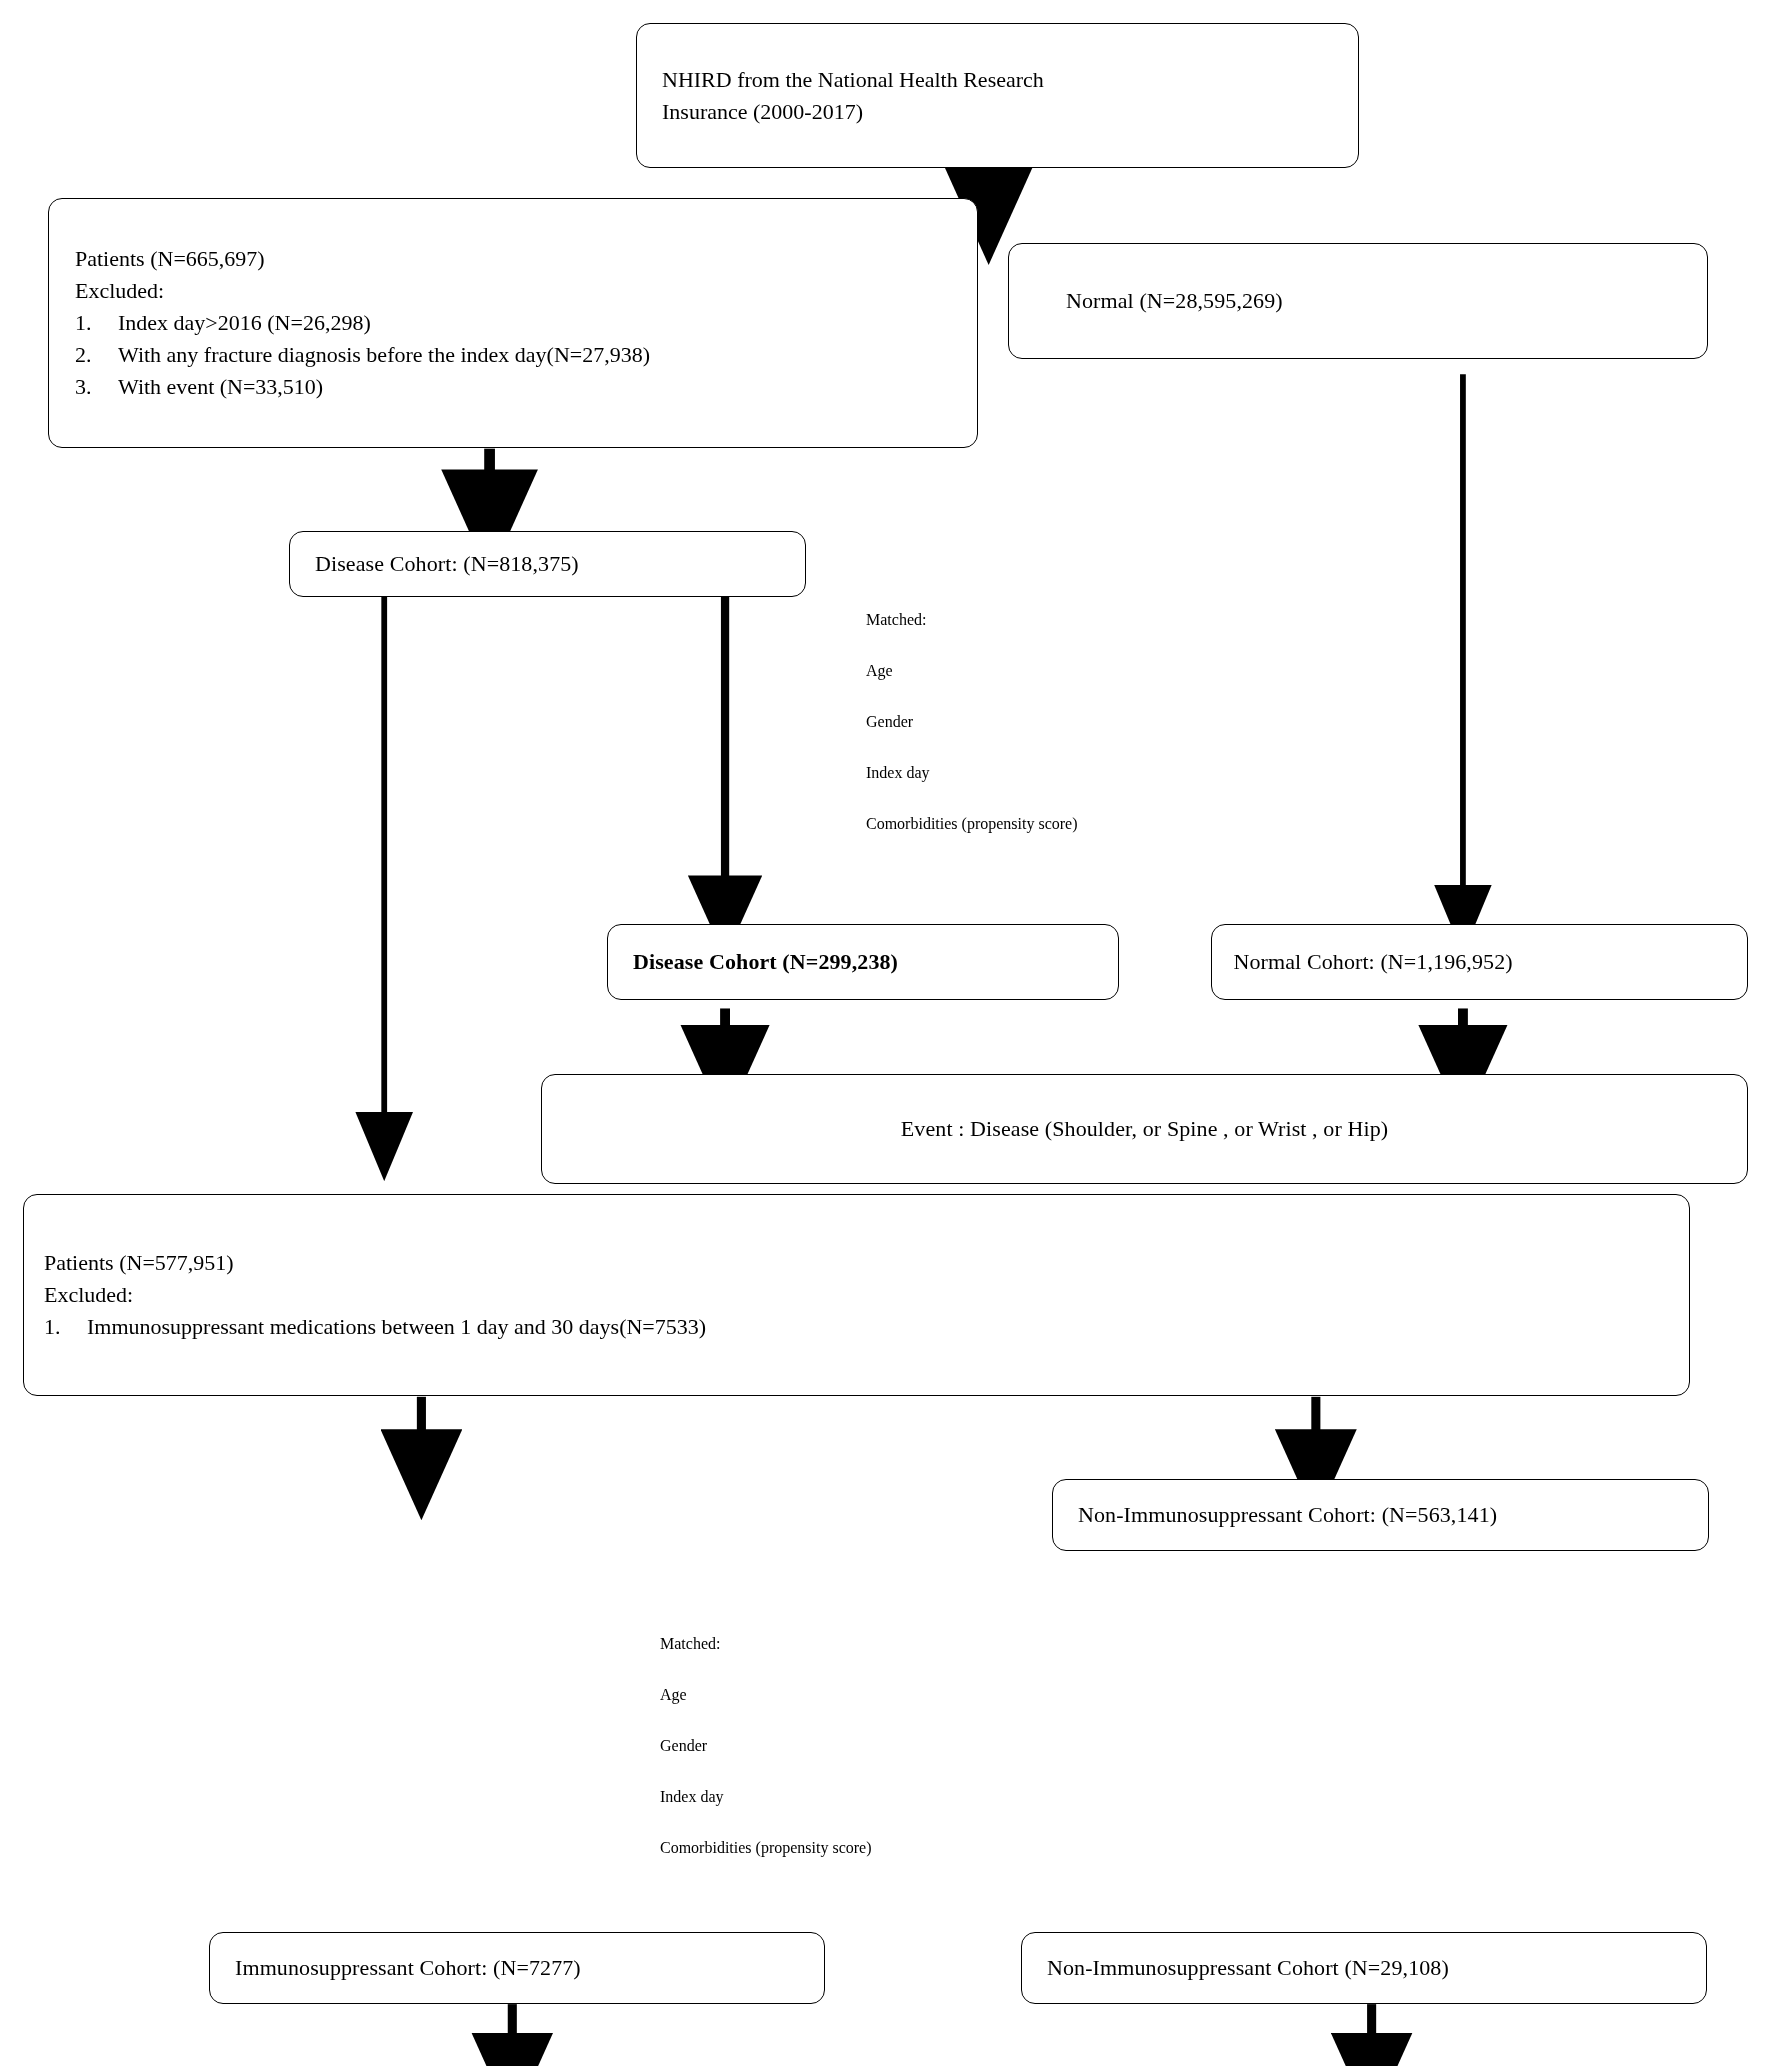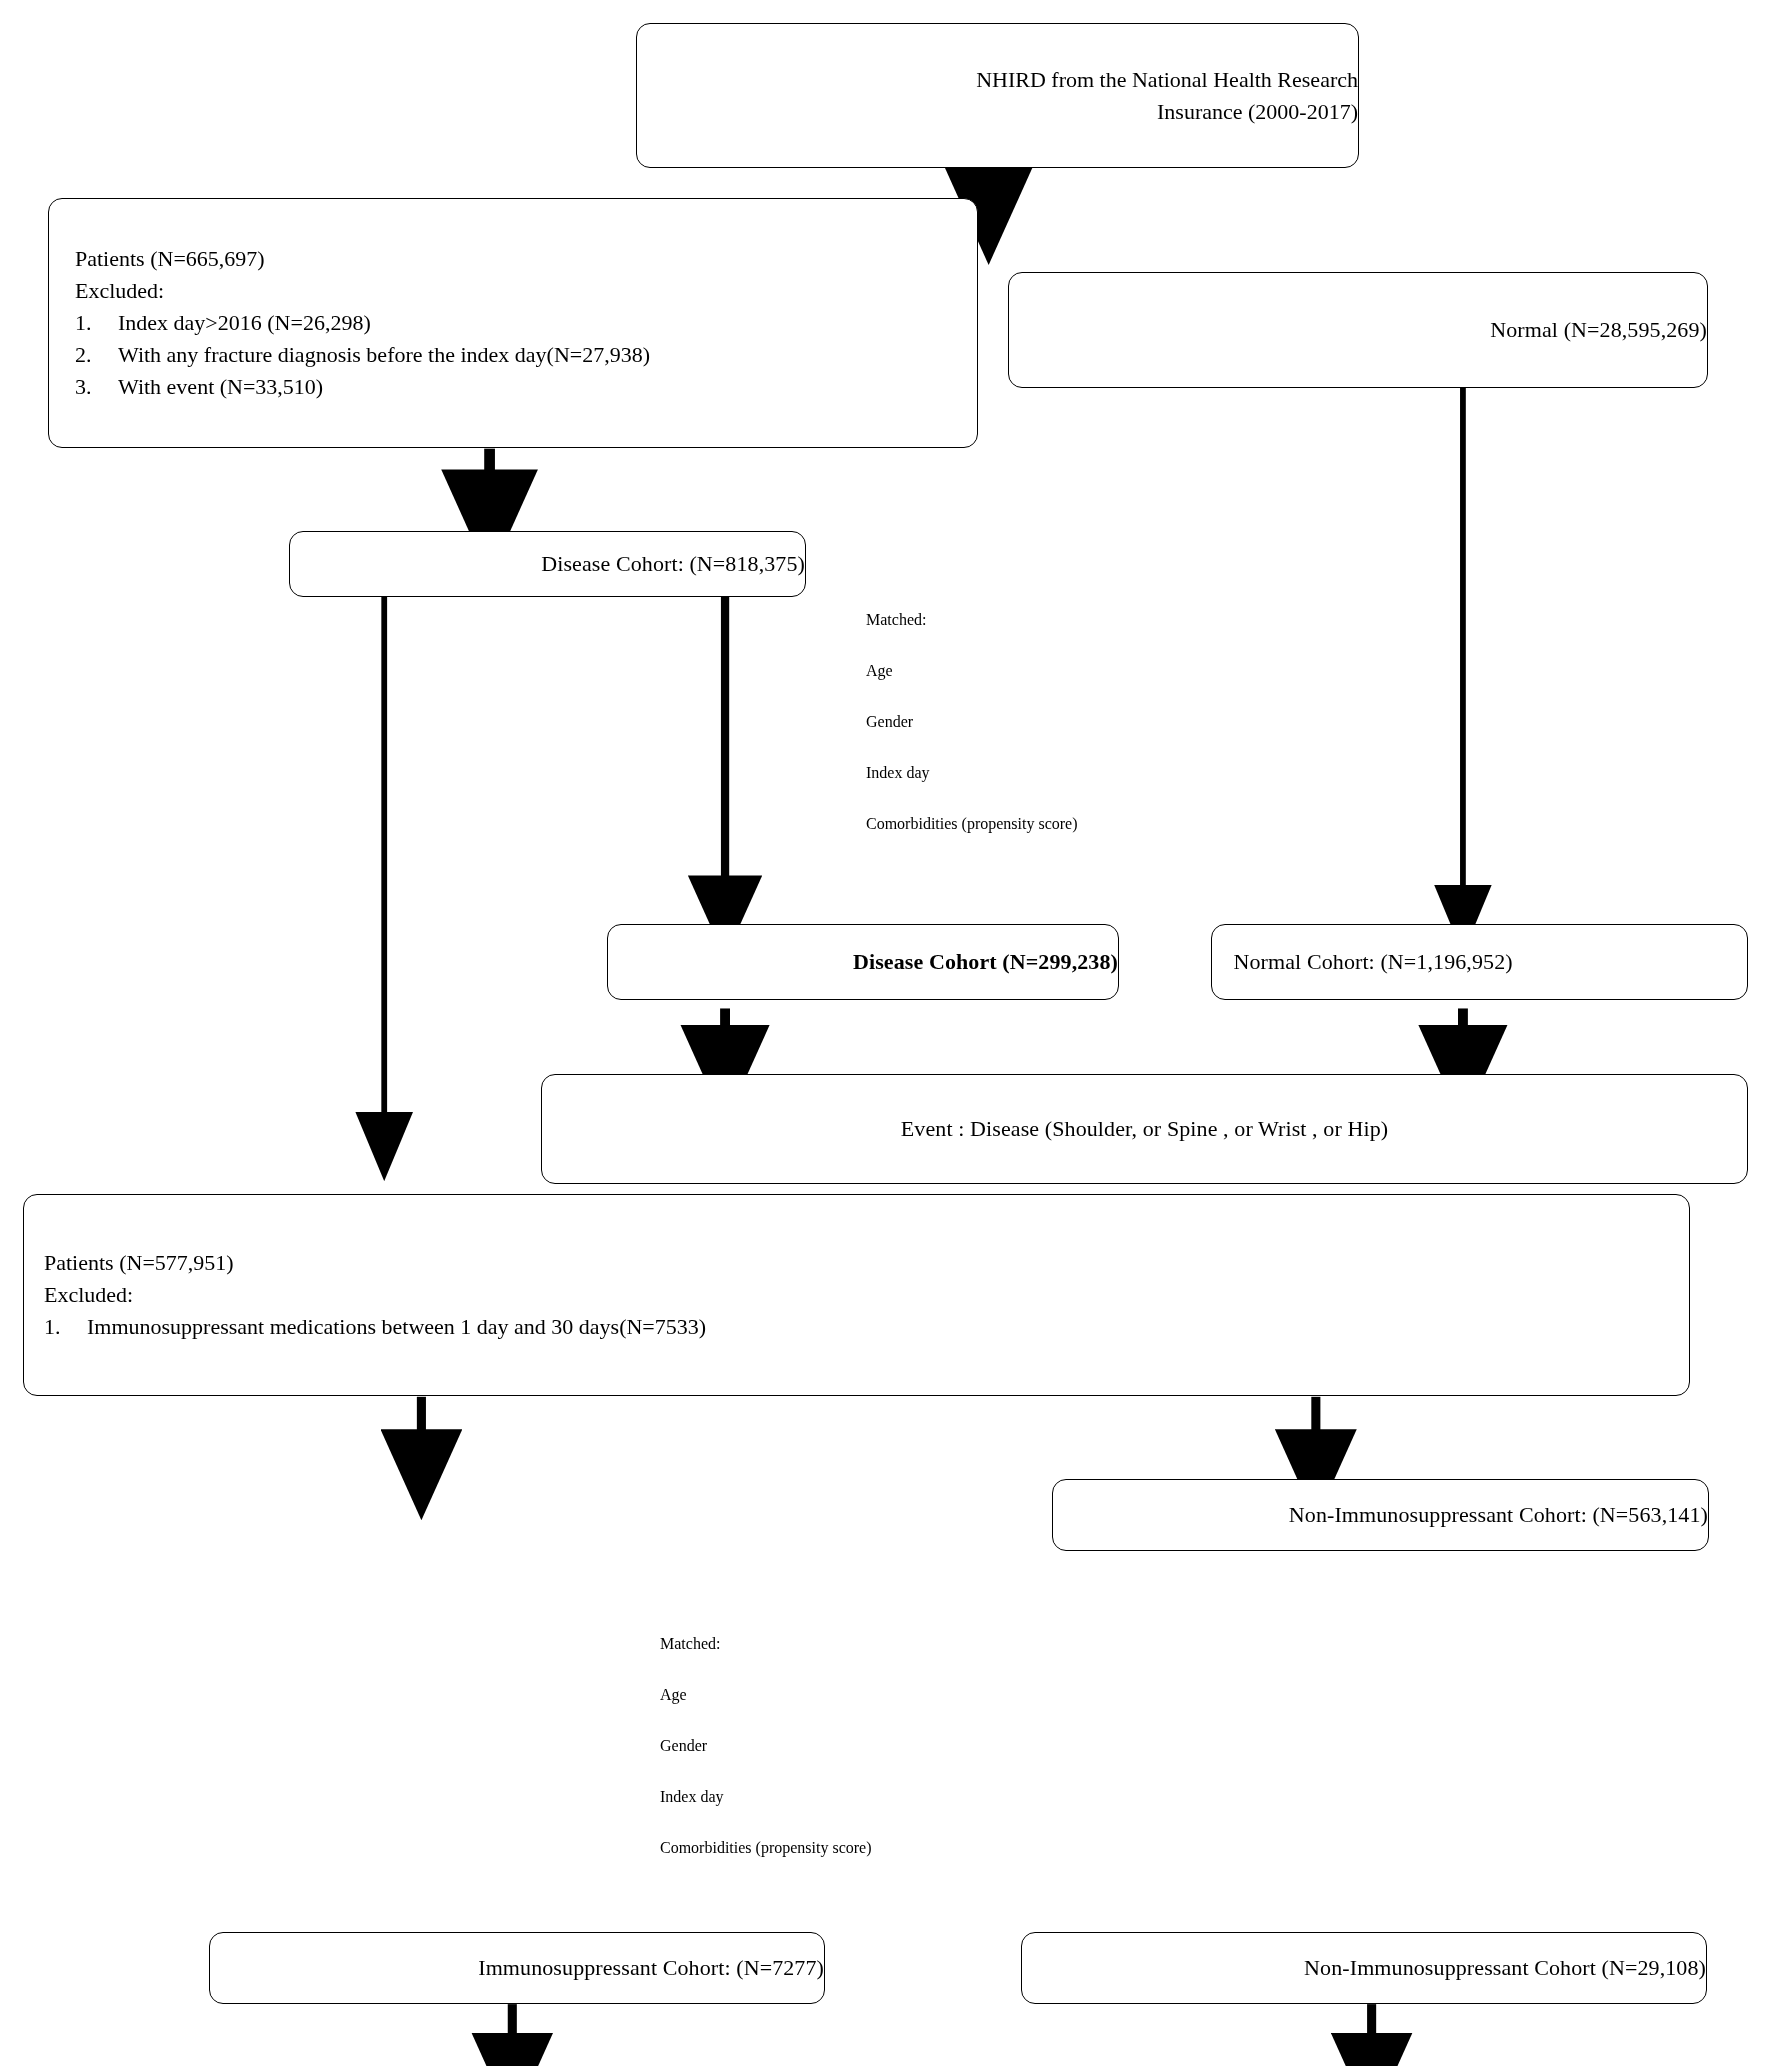--- a/index.html
+++ b/index.html
@@ -33,21 +33,20 @@
     text-align: center;
   }
   .box-text {
     font-size: 22px;
     line-height: 1.0;
     letter-spacing: 0.1px;
     white-space: nowrap;
   }
   .box .pad-l {
     padding-left: 25px;
-    text-align: right;
   }
   .multiline {
     display: block;
   }
   .line {
     font-size: 22px;
     line-height: 1.45;
     white-space: nowrap;
     display: block;
   }
@@ -137,21 +136,21 @@
         <span class="num">2.</span>
         <span>With any fracture diagnosis before the index day(N=27,938)</span>
       </span>
       <span class="numline">
         <span class="num">3.</span>
         <span>With event (N=33,510)</span>
       </span>
     </span>
   </div>
 
-  <div class="box" style="left:1008px; top:272px; width:700px; height:116px;">
+  <div class="box" style="left:1008px; top:243px; width:700px; height:116px;padding-left:32px;">
     <span class="box-text pad-l">Normal (N=28,595,269)</span>
   </div>
 
   <div class="box" style="left:289px; top:531px; width:517px; height:66px;">
     <span class="box-text pad-l">Disease Cohort: (N=818,375)</span>
   </div>
 
   <div class="matched-list" style="left:866px; top:612px;">
     <div class="mline">Matched:</div>
     <div class="mline">Age</div>

